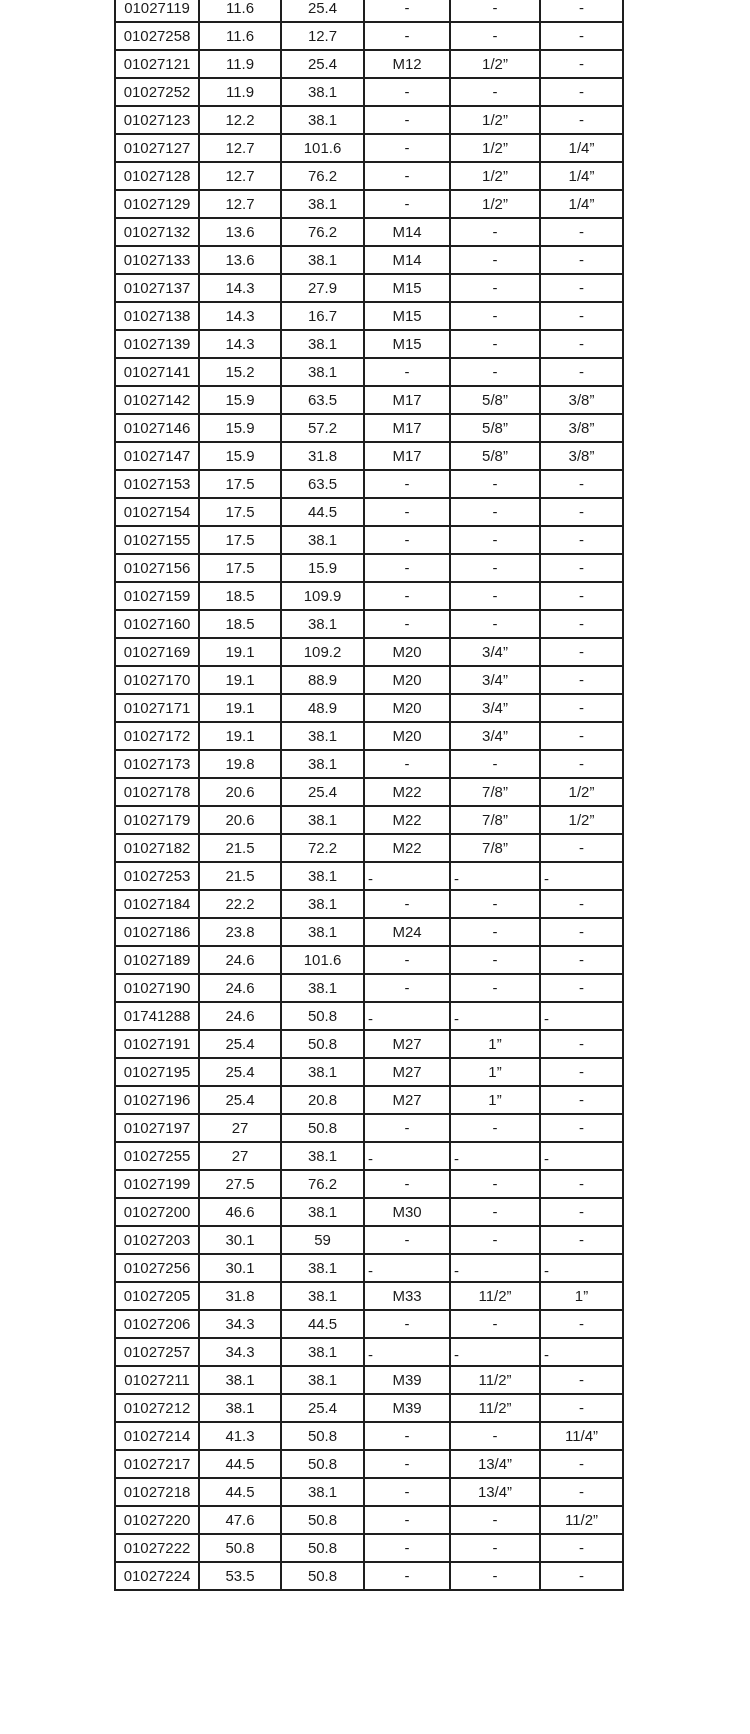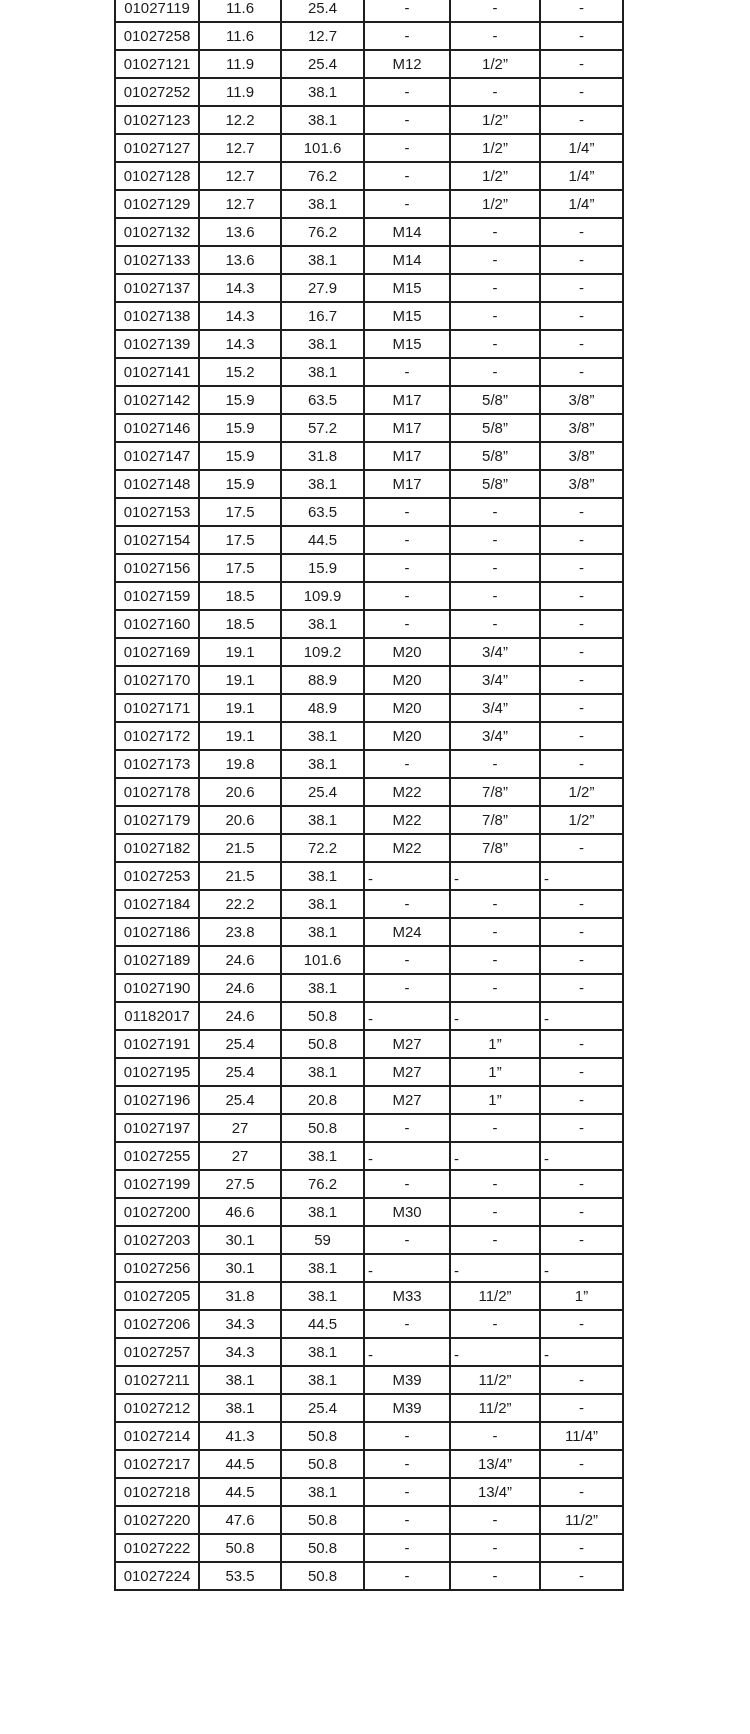--- a/index.html
+++ b/index.html
@@ -189,39 +189,39 @@
         </tr>
         <tr>
           <td>01027147</td>
           <td>15.9</td>
           <td>31.8</td>
           <td>M17</td>
           <td>5/8”</td>
           <td>3/8”</td>
         </tr>
         <tr>
-          <td>01027148</td>
-          <td>15.9</td>
-          <td>38.1</td>
-          <td>M17</td>
-          <td>5/8”</td>
-          <td>3/8”</td>
-        </tr>
-        <tr>
           <td>01027153</td>
           <td>17.5</td>
           <td>63.5</td>
           <td>-</td>
           <td>-</td>
           <td>-</td>
         </tr>
         <tr>
           <td>01027154</td>
           <td>17.5</td>
           <td>44.5</td>
+          <td>-</td>
+          <td>-</td>
+          <td>-</td>
+        </tr>
+        <tr>
+          <td>01027155</td>
+          <td>17.5</td>
+          <td>38.1</td>
           <td>-</td>
           <td>-</td>
           <td>-</td>
         </tr>
         <tr>
           <td>01027156</td>
           <td>17.5</td>
           <td>15.9</td>
           <td>-</td>
           <td>-</td>
@@ -341,21 +341,21 @@
         </tr>
         <tr>
           <td>01027190</td>
           <td>24.6</td>
           <td>38.1</td>
           <td>-</td>
           <td>-</td>
           <td>-</td>
         </tr>
         <tr>
-          <td>01182017</td>
+          <td>01741288</td>
           <td>24.6</td>
           <td>50.8</td>
           <td class="low-dash"><span>-</span></td>
           <td class="low-dash"><span>-</span></td>
           <td class="low-dash"><span>-</span></td>
         </tr>
         <tr>
           <td>01027191</td>
           <td>25.4</td>
           <td>50.8</td>

